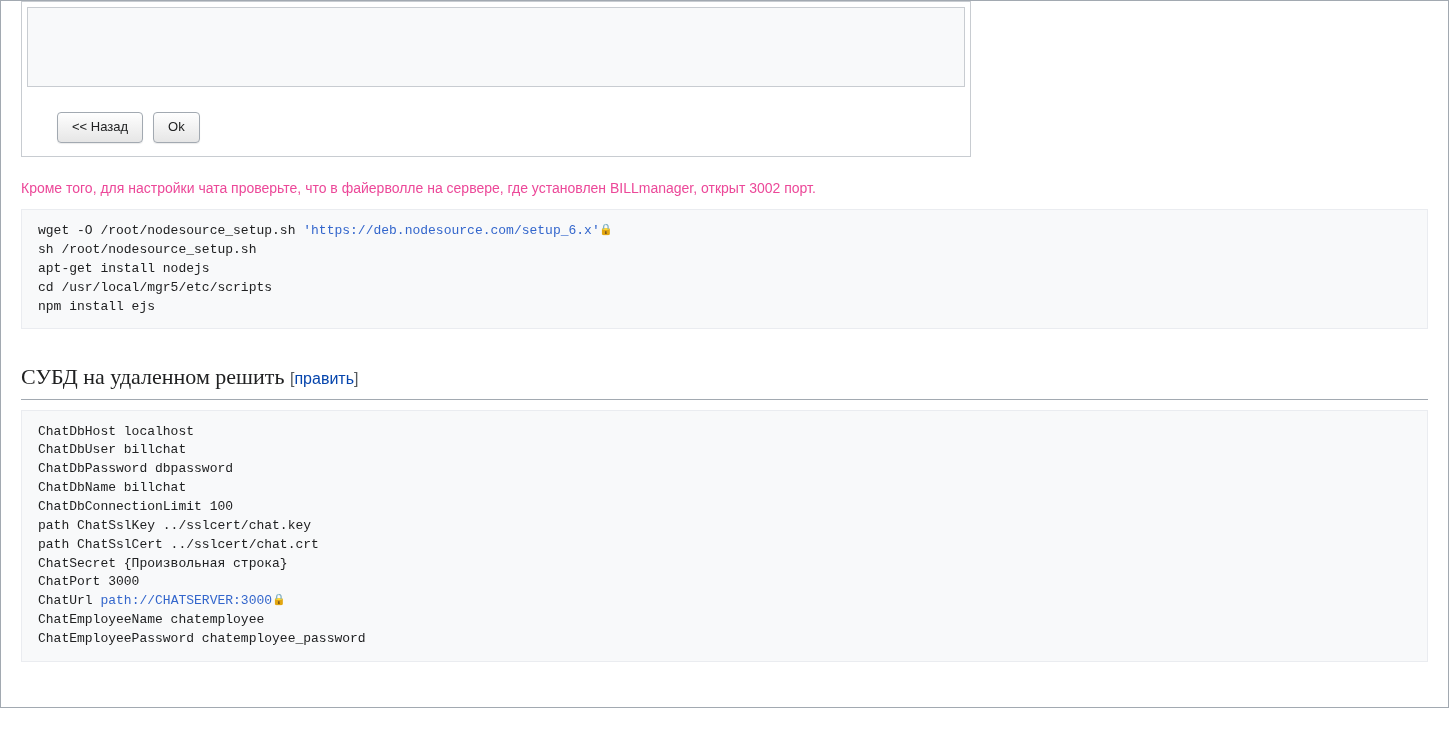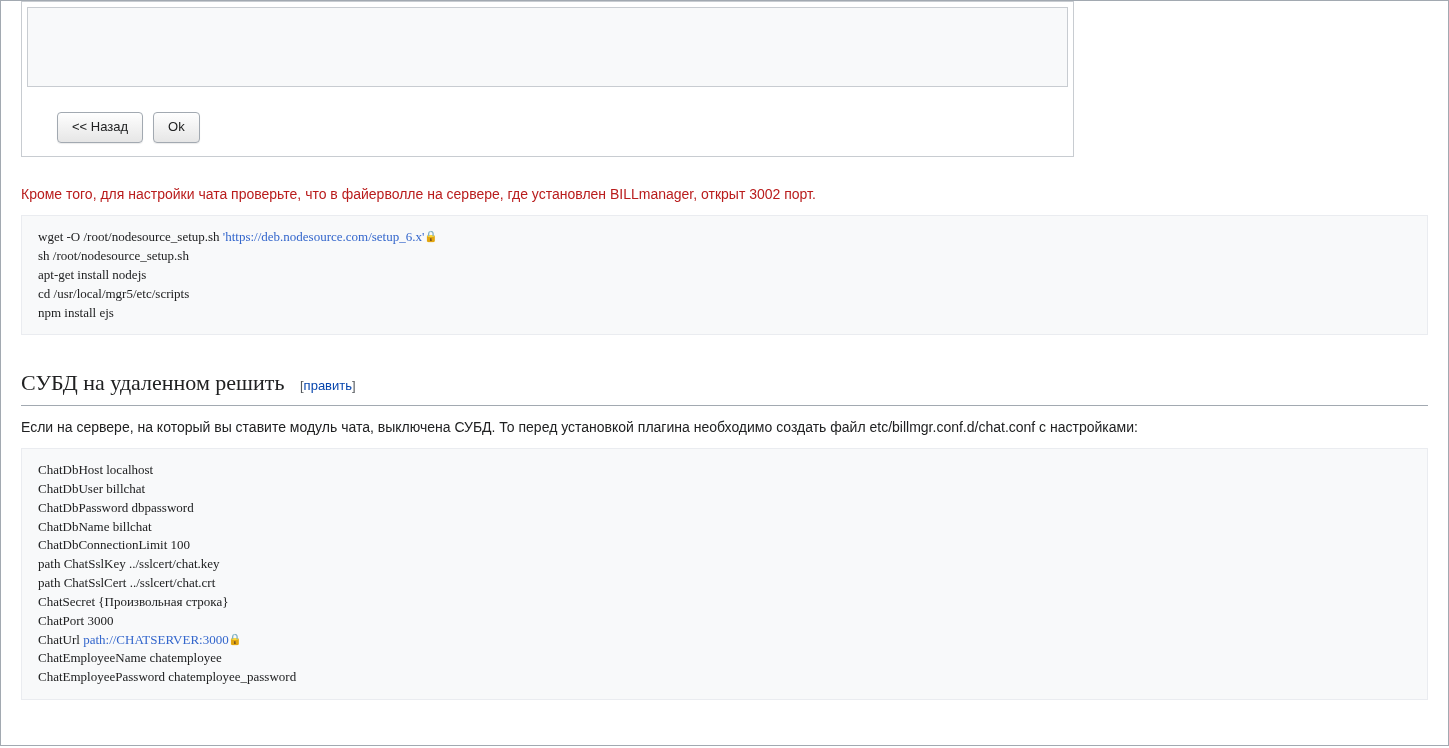--- a/index.html
+++ b/index.html
@@ -12,22 +12,22 @@
   border: 1px solid #a2a9b1;
   padding: 0;
 }
 .content {
   padding: 0 20px 20px 20px;
 }
 .image-box {
   border: 1px solid #c8ccd1;
   background: #fff;
   padding: 5px;
-  margin-bottom: 26px;
-  width: 1053px;
+  margin-bottom: 20px;
+  width: 950px;
 }
 .image-inner {
   border: 1px solid #c8ccd1;
   background: #f8f9fa;
   height: 80px;
   margin-bottom: 20px;
 }
 .btn-row {
   display: flex;
   gap: 10px;
@@ -38,48 +38,47 @@
   padding: 4px 14px;
   border: 1px solid #a2a9b1;
   border-radius: 4px;
   background: linear-gradient(#fefefe, #e6e6e6);
   font-size: 13px;
   color: #202122;
   cursor: pointer;
   box-shadow: 0 1px 1px rgba(0,0,0,0.08);
 }
 .red-text {
-  color: #b91c1c;
+  color: #ec4899;
   margin: 8px 0;
   font-size: 14px;
 }
 pre.codeblock {
   background: #f8f9fa;
   border: 1px solid #eaecf0;
   padding: 12px 16px;
-  font-family: Liberation Serif, serif;
+  font-family: Liberation Mono, monospace;
   font-size: 13px;
   line-height: 1.45;
   margin: 10px 0 25px 0;
   white-space: pre;
   overflow-x: auto;
 }
 h2 {
   font-family: Georgia, serif;
   font-weight: normal;
   font-size: 22px;
   border-bottom: 1px solid #a2a9b1;
   padding-bottom: 4px;
   margin-top: 30px;
   margin-bottom: 10px;
 }
 .editsection {
-  font-size: 13px;
+  font-size: 16px;
   font-family: Arial, sans-serif;
-  margin-left: 10px;
 }
 .editsection a { color: #0645ad; text-decoration: none; }
 .editsection .bracket { color: #54595d; }
 .codelink { color: #3366cc; }
 .lock {
   display: inline-block;
   font-size: 11px;
   vertical-align: 1px;
   color: #b8860b;
 }
@@ -107,21 +106,20 @@
 <span>sh /root/nodesource_setup.sh
 apt-get install nodejs
 cd /usr/local/mgr5/etc/scripts
 npm install ejs</span></pre>
 
   <h2>
     <span>СУБД на удаленном решить</span>
     <span class="editsection"><span class="bracket">[</span><a>править</a><span class="bracket">]</span></span>
   </h2>
 
-  <p class="bodytext">Если на сервере, на который вы ставите модуль чата, выключена СУБД. То перед установкой плагина необходимо создать файл etc/billmgr.conf.d/chat.conf с настройками:</p>
 
   <pre class="codeblock"><span>ChatDbHost localhost
 ChatDbUser billchat
 ChatDbPassword dbpassword
 ChatDbName billchat
 ChatDbConnectionLimit 100
 path ChatSslKey ../sslcert/chat.key
 path ChatSslCert ../sslcert/chat.crt
 ChatSecret {Произвольная строка}
 ChatPort 3000

